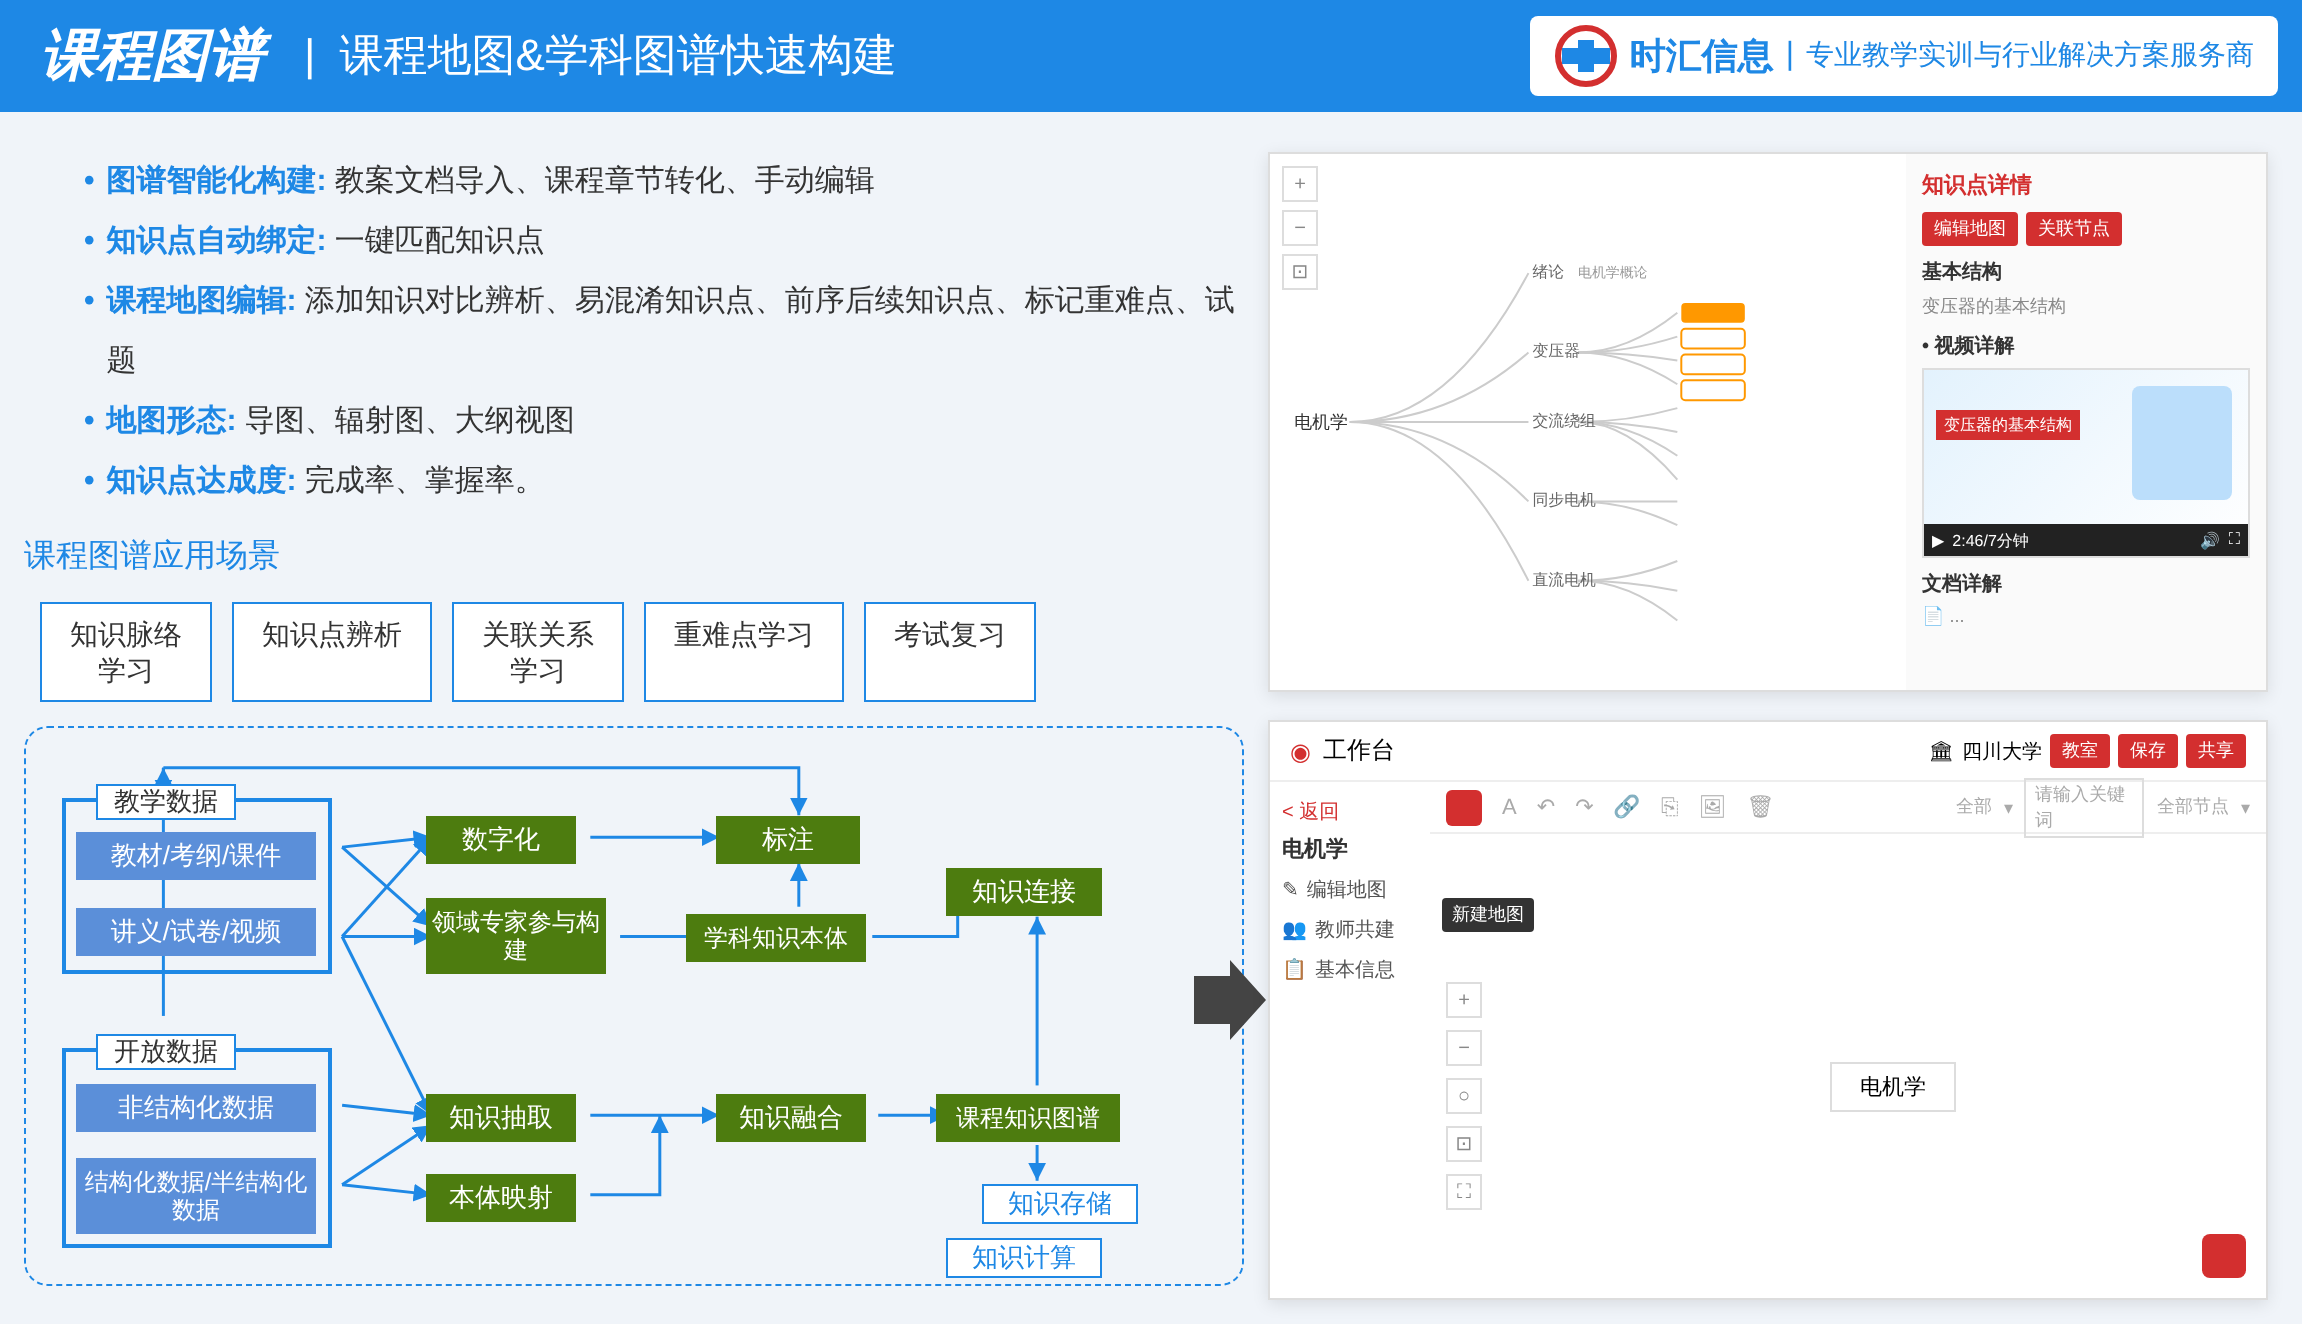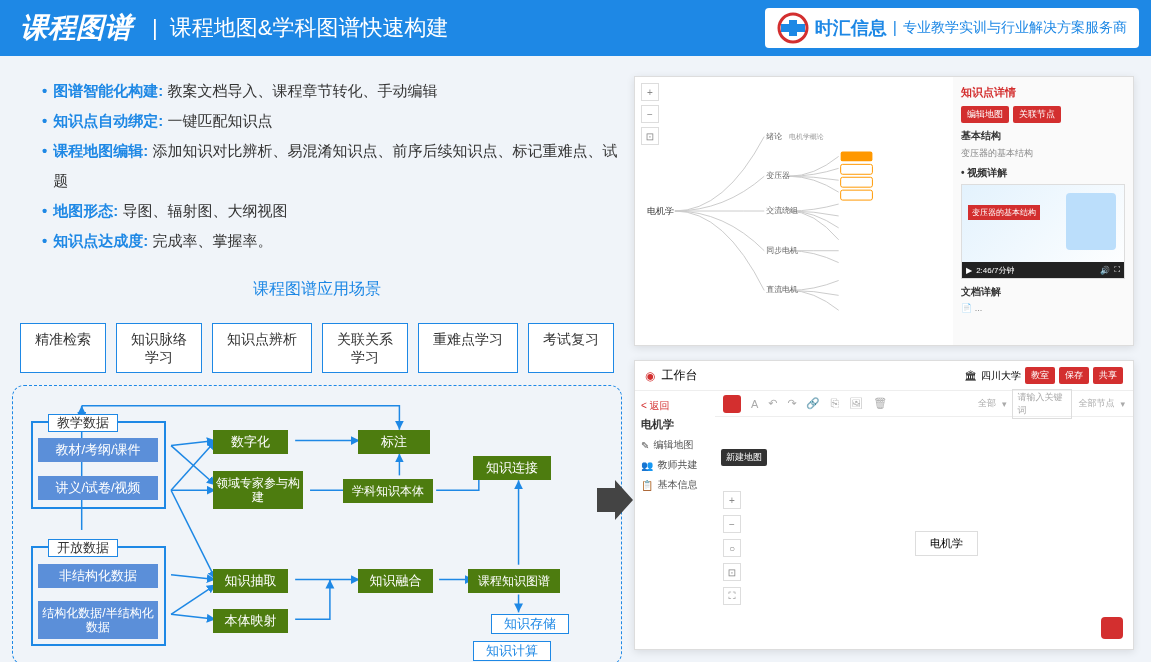--- a/index.html
+++ b/index.html
@@ -18,21 +18,21 @@
   
   .content { display: flex; padding: 20px 12px 12px 12px; gap: 12px; }
   .left-col { width: 610px; }
   
   .bullets { padding-left: 30px; }
   .bullet-item { font-size: 15px; line-height: 2.0; color: #333; display: flex; }
   .bullet-dot { color: #1e88e5; font-weight: bold; margin-right: 6px; }
   .bullet-label { color: #1e88e5; font-weight: bold; }
   .bullet-text { color: #333; }
   
-  .scene-title { text-align: center; color: #1e88e5; font-size: 16px; margin: 23px 0; }
+  .scene-title { text-align: left; color: #1e88e5; font-size: 16px; margin: 12px 0; }
   .scene-row { display: flex; gap: 10px; justify-content: flex-start; padding-left: 8px; }
   .scene-box { border: 1.5px solid #1e88e5; padding: 6px 14px; font-size: 14px; color: #333; text-align: center; background: #fff; line-height: 1.3; }
   
   .flow-container { border: 1.5px dashed #1e88e5; border-radius: 12px; margin-top: 12px; padding: 12px 8px; position: relative; height: 280px; }
   .flow-svg { position: absolute; top: 0; left: 0; width: 100%; height: 100%; pointer-events: none; }
   .flow-box { position: absolute; font-size: 13px; text-align: center; display: flex; align-items: center; justify-content: center; }
   .fb-white { background: #fff; border: 1.5px solid #1e88e5; color: #333; }
   .fb-blue { background: #5b8fd9; color: #fff; }
   .fb-dark { background: #4d7c0f; color: #fff; }
   .fb-store { background: #fff; border: 1.5px solid #1e88e5; color: #1e88e5; }
@@ -115,21 +115,20 @@
           <div><span class="bullet-label">地图形态:</span><span class="bullet-text"> 导图、辐射图、大纲视图</span></div>
         </div>
       <div class="bullet-item">
           <span class="bullet-dot">•</span>
           <div><span class="bullet-label">知识点达成度:</span><span class="bullet-text"> 完成率、掌握率。</span></div>
         </div>
     </div>
 
     <div class="scene-title">课程图谱应用场景</div>
     <div class="scene-row">
-      <div class="scene-box">精准检索</div>
       <div class="scene-box" style="white-space:pre-line">知识脉络
 学习</div>
       <div class="scene-box">知识点辨析</div>
       <div class="scene-box" style="white-space:pre-line">关联关系
 学习</div>
       <div class="scene-box">重难点学习</div>
       <div class="scene-box">考试复习</div>
     </div>
 
     <div class="flow-container">

